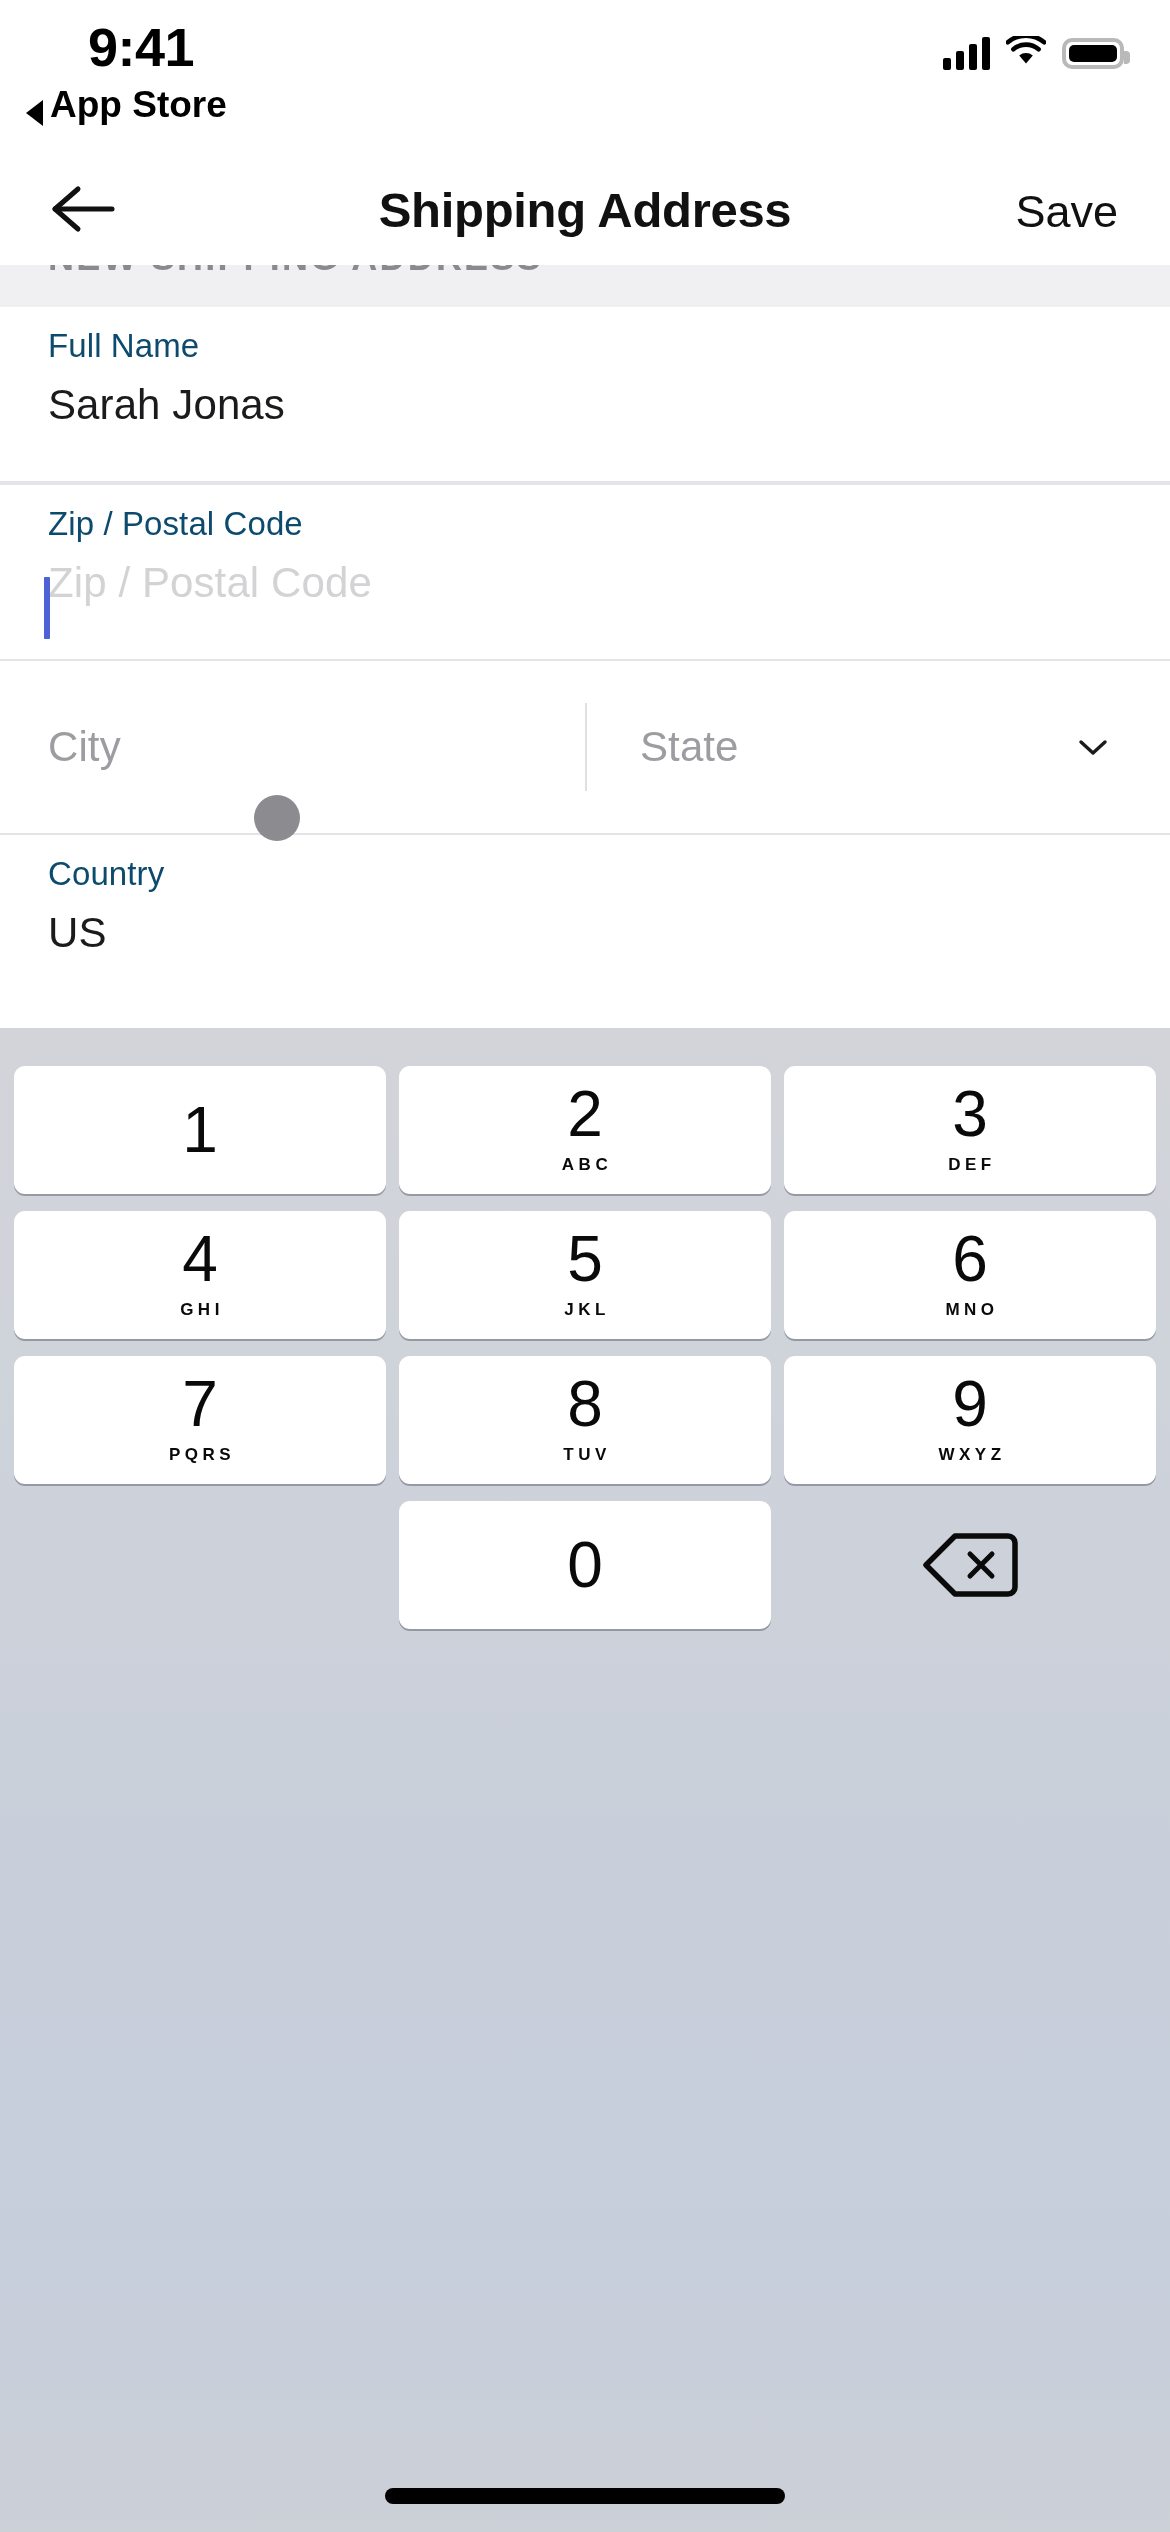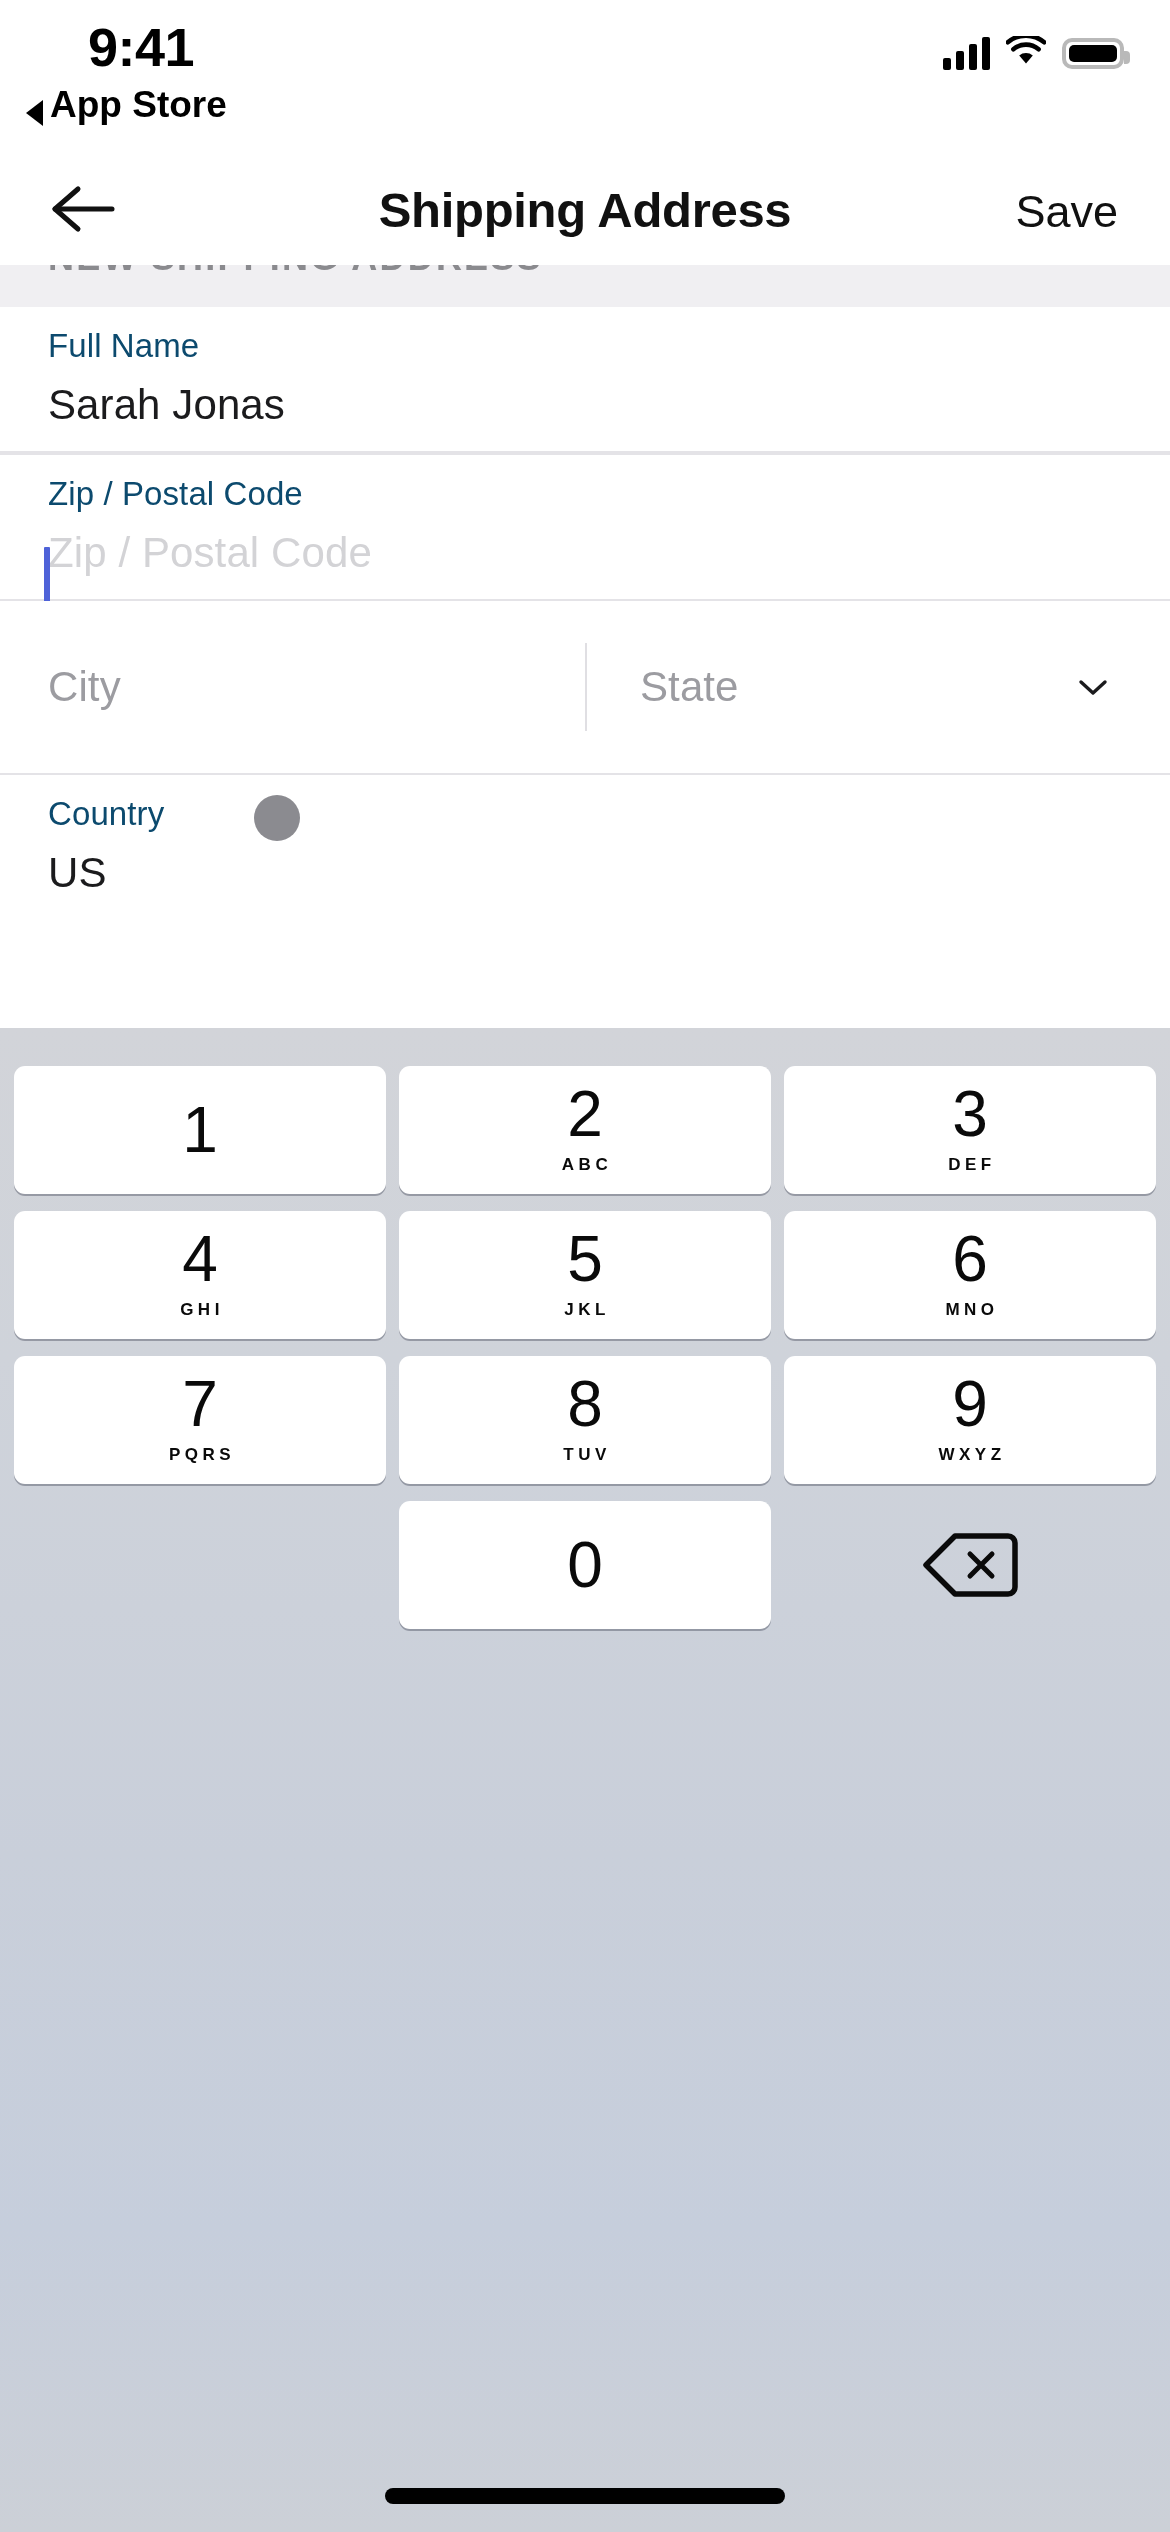--- a/index.html
+++ b/index.html
@@ -65,21 +65,21 @@
   .section-head {
     position:relative; height:42px; background:#F0EFF2; overflow:hidden;
   }
   .section-head span {
     position:absolute; left:48px; top:-28px;
     font-size:36px; font-weight:600; color:#8A8A8E; letter-spacing:2.2px;
   }
 
   .field { position:relative; background:#fff; padding:0 48px; }
   .field .lbl { font-size:33px; color:#0c4a6e; padding-top:20px; letter-spacing:0.1px; }
-  .field .val { font-size:42px; color:#1B1B1D; padding-top:16px; padding-bottom:22px; letter-spacing:0.1px; }
+  .field .val { font-size:42px; color:#1B1B1D; padding-top:16px; padding-bottom:52px; letter-spacing:0.1px; }
   .field .val.placeholder { color:#D3D3D6; }
   .divider { height:2px; background:#E4E3E7; margin:0 0 0 0; }
 
   
   .caret {
     position:absolute; left:44px; width:6px; height:62px;
     background:#4E62D8; border-radius:1px;
   }
 
   

